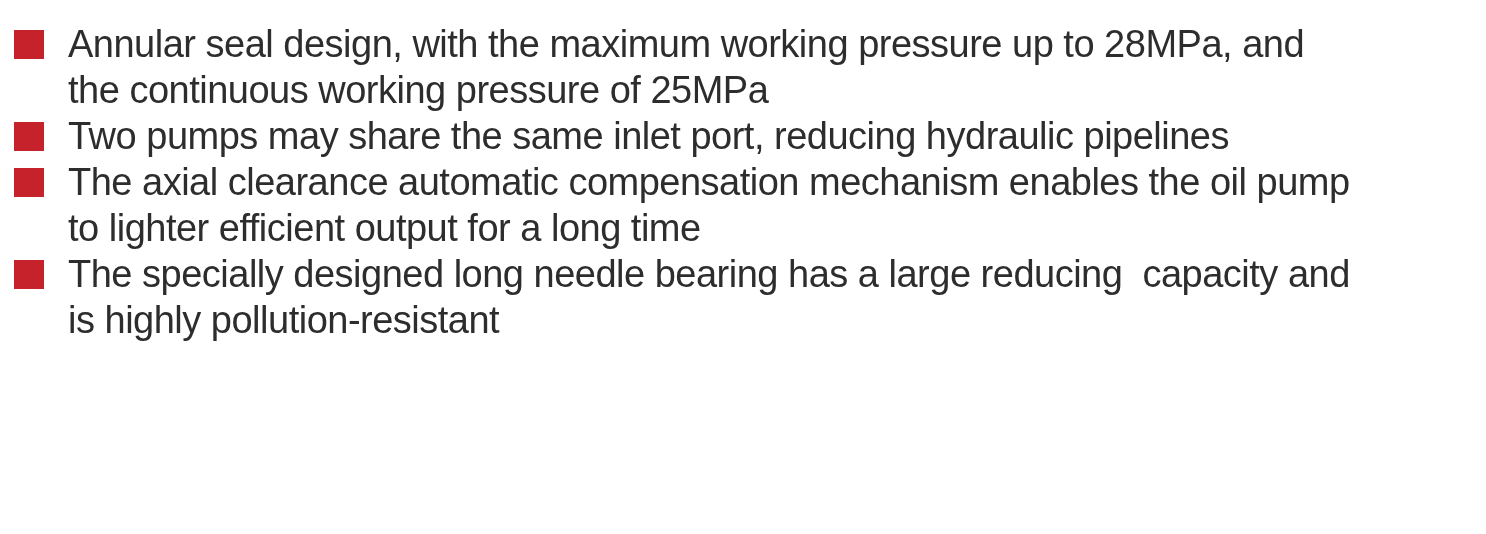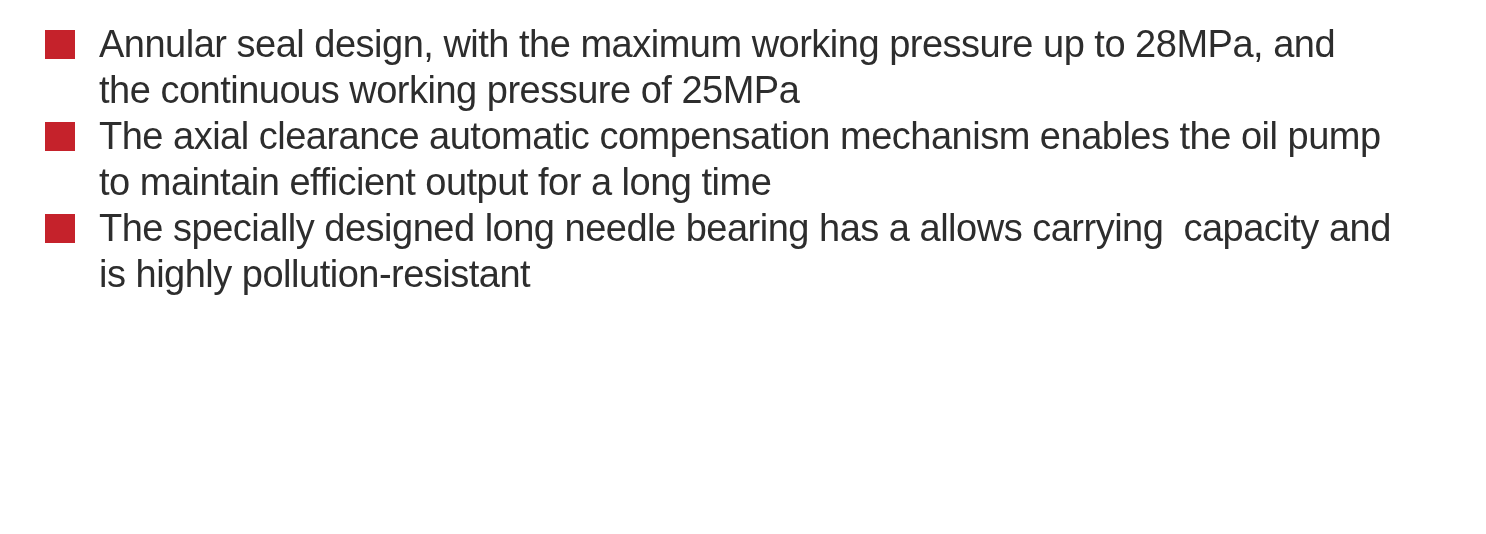--- a/index.html
+++ b/index.html
@@ -20,21 +20,20 @@
     background: var(--page-background);
     padding-top: 21px;
     font-family: "Liberation Sans", "DejaVu Sans", sans-serif;
   }
   .feature-list {
     width: 100%;
   }
   .item {
     position: relative;
     padding-left: 68px;
-    margin-left: 31px;
   }
   .bullet {
     position: absolute;
     left: 14px;
     top: 9px;
     width: 30px;
     height: 29px;
     background: var(--bullet-color);
   }
   .text {
@@ -56,29 +55,33 @@
 
 <div class="page">
   <div class="feature-list">
 
     <div class="item">
       <span class="bullet"></span>
       <span class="text">Annular seal design, with the maximum working pressure up to 28MPa, and
 the continuous working pressure of 25MPa</span>
     </div>
 
+    <div class="item">
+      <span class="bullet"></span>
+      <span class="text">Two pumps may share the same inlet port, reducing hydraulic pipelines</span>
+    </div>
 
 
 
     <div class="item">
       <span class="bullet"></span>
       <span class="text">The axial clearance automatic compensation mechanism enables the oil pump
-to maintain efficient output for a long time</span>
+to lighter efficient output for a long time</span>
     </div>
 
     <div class="item">
       <span class="bullet"></span>
-      <span class="text">The specially designed long needle bearing has a allows carrying  capacity and
+      <span class="text">The specially designed long needle bearing has a large reducing  capacity and
 is highly pollution-resistant</span>
     </div>
 
   </div>
 </div>
 
 </body></html>

